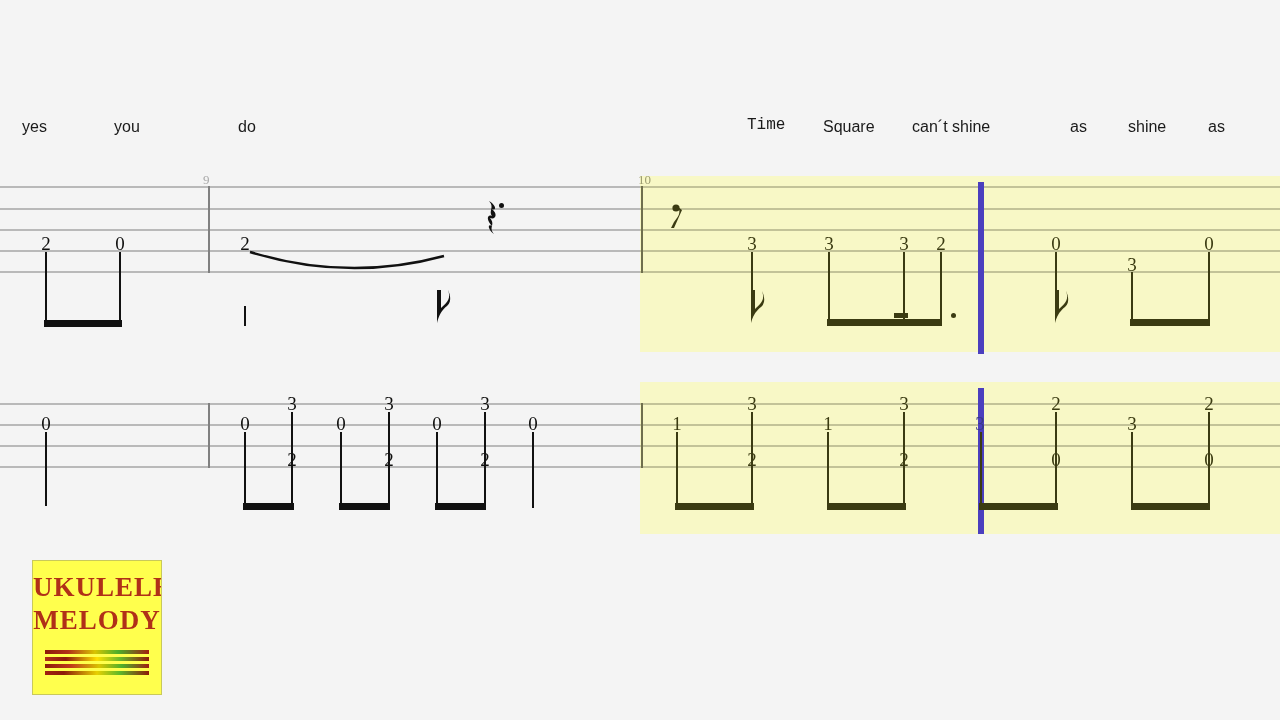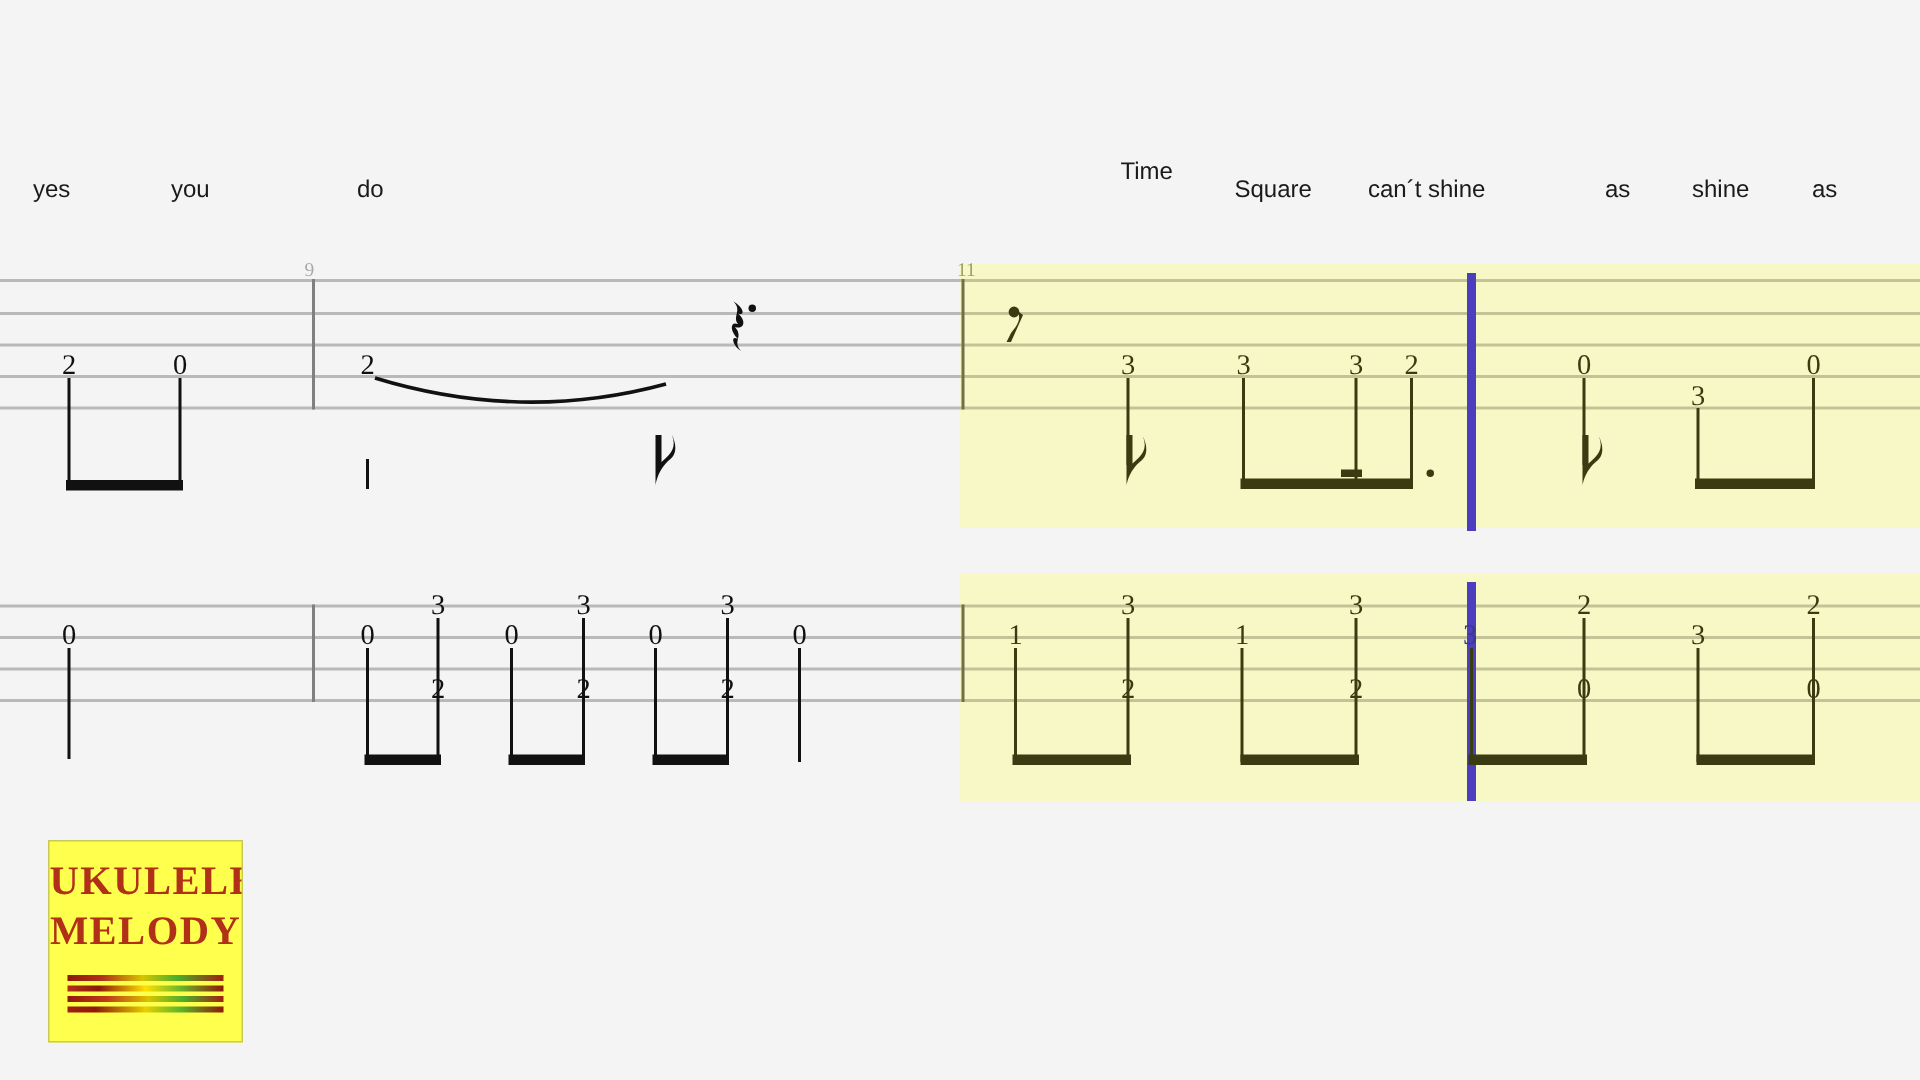--- a/index.html
+++ b/index.html
@@ -139,21 +139,21 @@
   <div class="staffline tinted" style="left:640px;top:186px;width:640px;"></div>
   <div class="staffline tinted" style="left:640px;top:208px;width:640px;"></div>
   <div class="staffline tinted" style="left:640px;top:229px;width:640px;"></div>
   <div class="staffline tinted" style="left:640px;top:250px;width:640px;"></div>
   <div class="staffline tinted" style="left:640px;top:271px;width:640px;"></div>
 
   <div class="barline" style="left:208px;top:186px;height:87px;"></div>
   <div class="barline tinted" style="left:641px;top:186px;height:87px;"></div>
 
   <div class="measure-num" style="left:203px;top:172px;">9</div>
-  <div class="measure-num tinted" style="left:638px;top:172px;">11</div>
+  <div class="measure-num tinted" style="left:638px;top:172px;">10</div>
 
   <div class="fret" style="left:46px;top:234px;">2</div>
   <div class="stem" style="left:45px;top:252px;height:74px;"></div>
   <div class="fret" style="left:120px;top:234px;">0</div>
   <div class="stem" style="left:119px;top:252px;height:74px;"></div>
   <div class="beam" style="left:44px;top:320px;width:78px;"></div>
 
   <div class="fret" style="left:245px;top:234px;">2</div>
   <div class="stem" style="left:244px;top:306px;height:20px;"></div>
 
@@ -270,21 +270,21 @@
   <div class="stem tinted" style="left:1131px;top:432px;height:76px;"></div>
   <div class="fret tinted" style="left:1209px;top:394px;">2</div>
   <div class="fret tinted" style="left:1209px;top:450px;">0</div>
   <div class="stem tinted" style="left:1208px;top:412px;height:96px;"></div>
   <div class="beam tinted" style="left:1131px;top:503px;width:79px;"></div>
 
   <div id="lyrics-layer">
       <div class="lyric" style="left: 22px; top: 118px;">yes</div>
       <div class="lyric" style="left: 114px; top: 118px;">you</div>
       <div class="lyric" style="left: 238px; top: 118px;">do</div>
-      <div class="lyric" style="left: 747px; top: 106px;">Time</div>
+      <div class="lyric" style="left: 747px; top: 116px; font-family: Liberation Mono, monospace;">Time</div>
       <div class="lyric" style="left: 823px; top: 118px;">Square</div>
       <div class="lyric" style="left: 912px; top: 118px;">can´t shine</div>
       <div class="lyric" style="left: 1070px; top: 118px;">as</div>
       <div class="lyric" style="left: 1128px; top: 118px;">shine</div>
       <div class="lyric" style="left: 1208px; top: 118px;">as</div>
     </div>
 
   <div class="logo" style="left:32px;top:560px;width:130px;height:135px;">
     <div class="logo-line logo-l1">UKULELE</div>
     <div class="logo-line logo-l2">MELODY</div>

